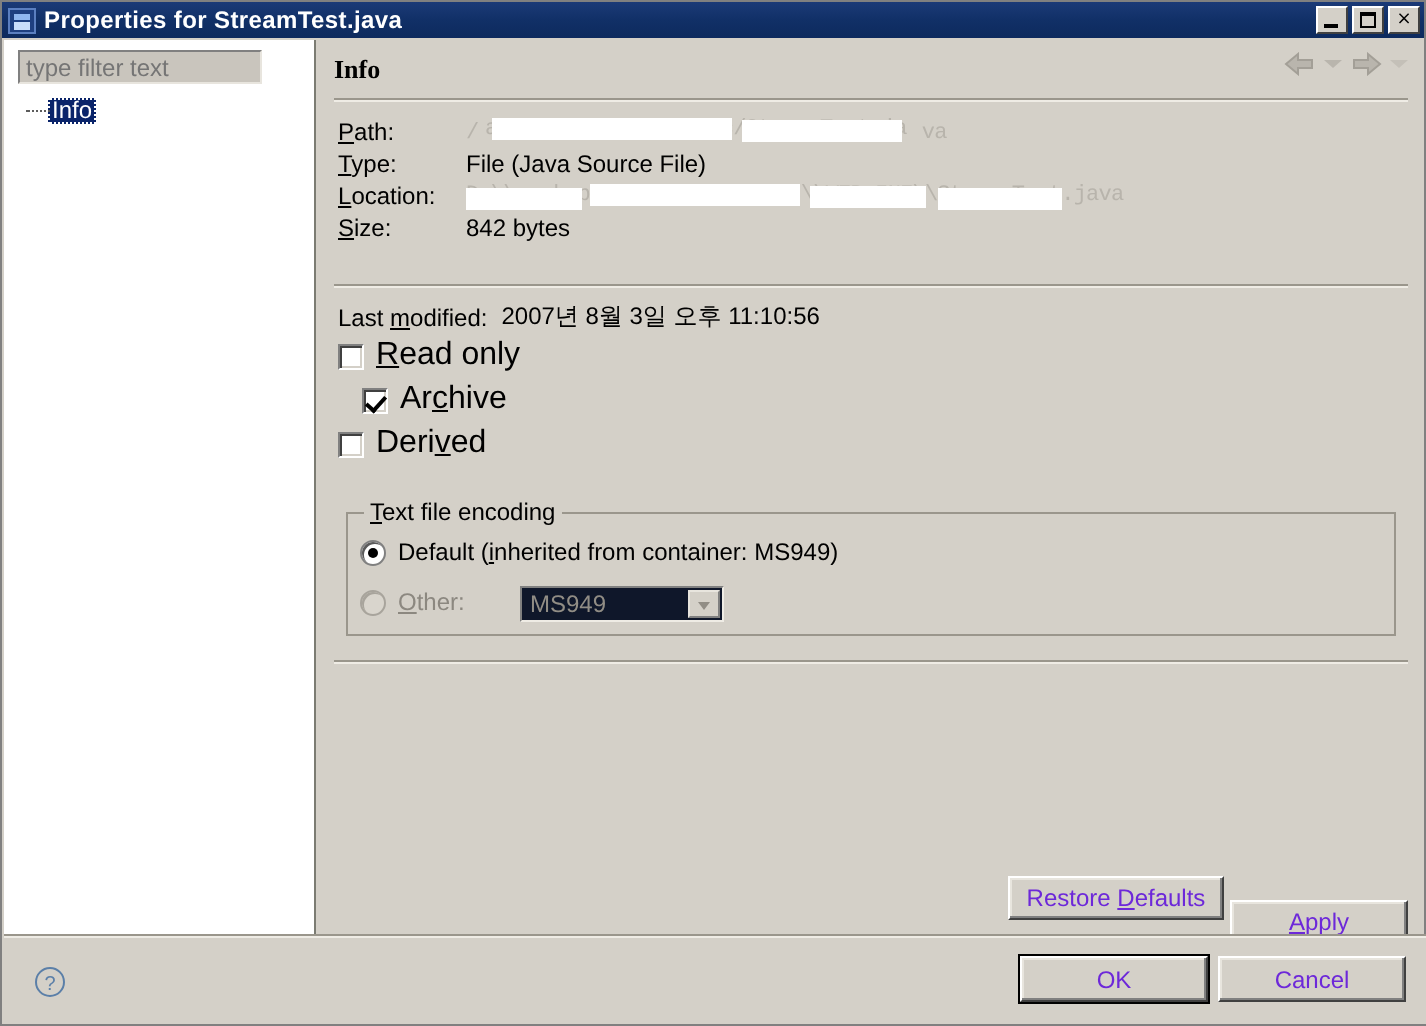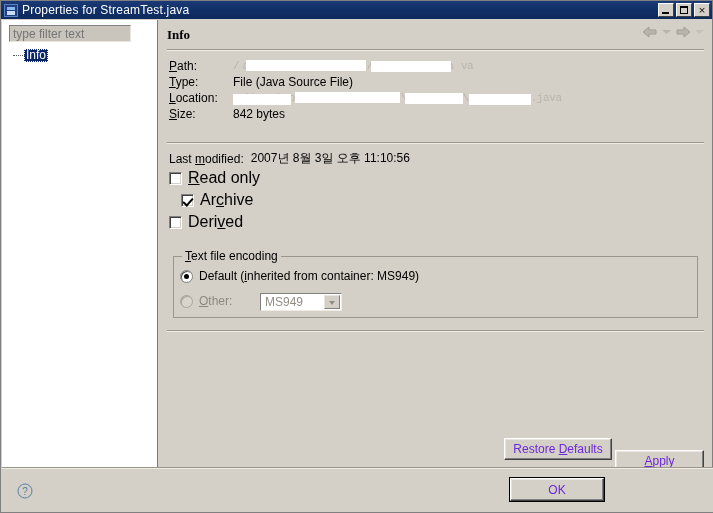--- a/index.html
+++ b/index.html
@@ -39,21 +39,21 @@
     position: absolute; left: 2px; top: 2px;
     width: 8px; height: 3px; background: #8fb6ef;
   }
   #title-icon::after {
     content: "";
     position: absolute; left: 2px; top: 6px;
     width: 8px; height: 4px; background: #c9ddfa;
   }
   #title-text {
     color: #ffffff;
-    font-weight: normal;
+    font-weight: bold;
     font-size: 12px;
     letter-spacing: 0.2px;
     white-space: nowrap;
   }
   .tb-buttons {
     position: absolute; right: 2px; top: 2px;
     display: flex; gap: 2px;
   }
   .tb-btn {
     width: 16px; height: 14px;
@@ -251,22 +251,22 @@
   }
   .radio.disabled {
     background: #d9d5cd;
     border-color: #a8a49c;
     box-shadow: inset 1px 1px 0 #a8a49c;
   }
   .dis-text { color: #8c8880; }
   #encoding-combo {
     position: absolute;
     left: 86px; top: 36px;
-    width: 82px; height: 18px;
-    background: #ffffff;
+    width: 102px; height: 18px;
+    background: #0f172a;
     border: 1px solid;
     border-color: #808080 #efece5 #efece5 #808080;
     box-sizing: border-box;
     display: flex; align-items: center;
   }
   #encoding-combo-value {
     flex: 1;
     padding-left: 4px;
     font-size: 12px;
     color: #918d85;
@@ -487,15 +487,18 @@
   <div id="bottom-bar">
     <span id="help-icon">
       <svg width="16" height="16" viewBox="0 0 16 16">
         <circle cx="8" cy="8" r="7" fill="none" stroke="#5b7fa8" stroke-width="1"></circle>
         <text x="8" y="12" font-size="10" text-anchor="middle" fill="#5b7fa8" font-family="Liberation Sans, sans-serif">?</text>
       </svg>
     </span>
     <button class="btn" id="btn-ok">
       <span>OK</span>
     </button>
+    <button class="btn" id="btn-cancel">
+      <span>Cancel</span>
+    </button>
   </div>
 
 </div>
 
 </body></html>

